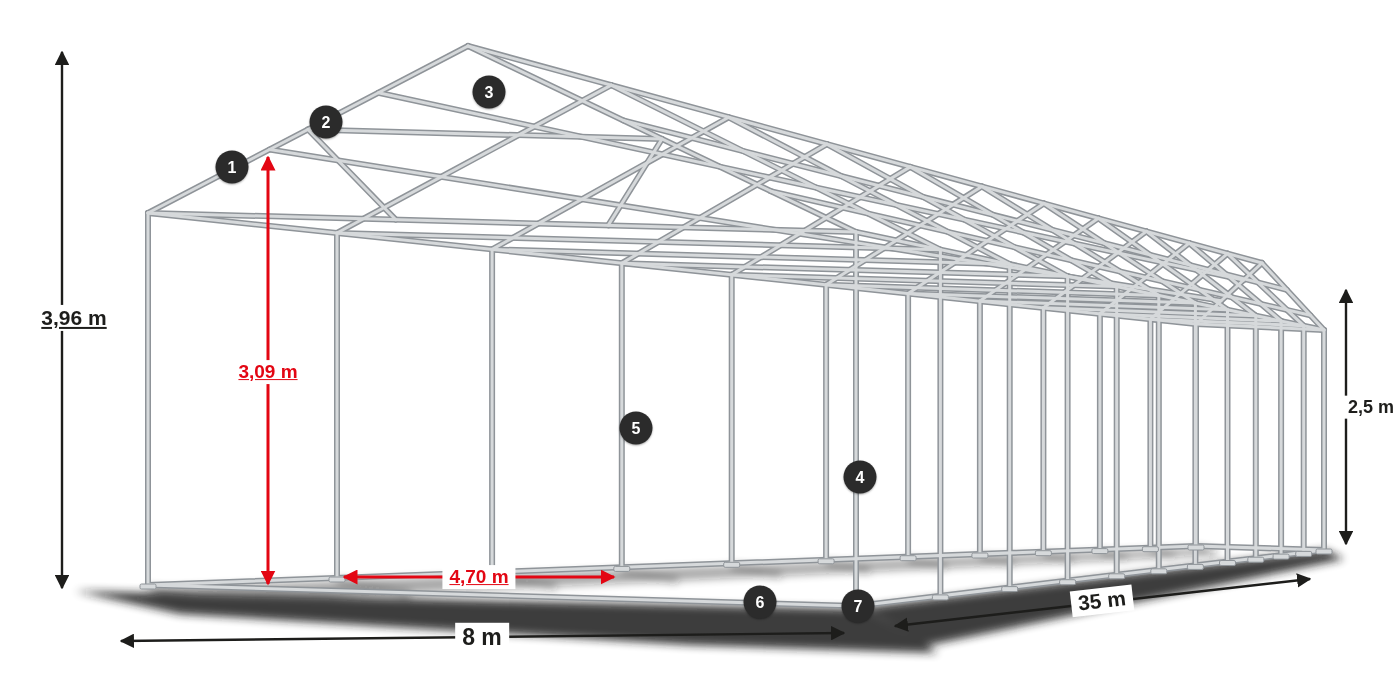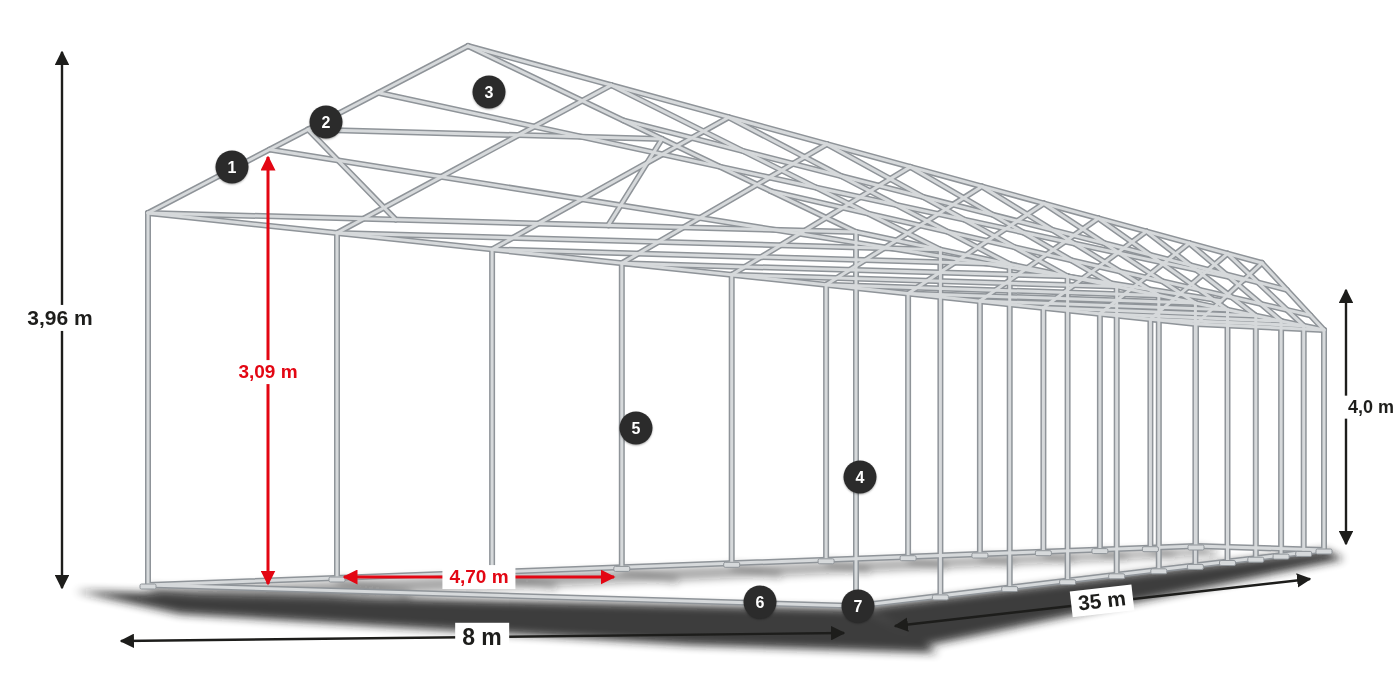--- a/index.html
+++ b/index.html
@@ -7,21 +7,21 @@
   .stage{position:relative;width:1400px;height:700px;background:#fff;overflow:hidden;}
   .stage svg{position:absolute;left:0;top:0;}
   .dim{fill:none;}
   .dim.black{stroke:var(--ann-black,#1d1d1b);stroke-width:2.4;}
   .dim.red{stroke:var(--ann-red,#e30613);stroke-width:3;}
   .dim-label{
     position:absolute;font-weight:bold;color:var(--ann-black,#1d1d1b);
     background:#fff;font-size:21px;line-height:1.15;padding:1px 7px;
     transform:translate(-50%,-50%);white-space:nowrap;z-index:5;
   }
-  .dim-label.red{color:var(--ann-red,#e30613);font-size:19px;}
+  .dim-label.red{color:var(--ann-red,#e30613);font-size:19px;text-decoration:underline;}
   .dim-label.big{font-size:23px;}
   .dim-label.small{font-size:18px;padding:1px 4px;}
   .dim-label.tilt{transform:translate(-50%,-50%) rotate(-6.5deg);}
   .marker{
     position:absolute;width:33px;height:33px;border-radius:50%;
     background:#2b2b2b;color:#fff;font-weight:bold;font-size:16px;
     display:flex;align-items:center;justify-content:center;
     transform:translate(-50%,-50%);z-index:6;
     box-shadow:0 1px 2px rgba(0,0,0,.35);
   }
@@ -248,26 +248,26 @@
     <g id="annotations">
       <line class="dim black" x1="62" y1="52" x2="62" y2="588" marker-start="url(#abS)" marker-end="url(#abE)"></line>
       <line class="dim black" x1="1346" y1="290" x2="1346" y2="544" marker-start="url(#abS)" marker-end="url(#abE)"></line>
       <line class="dim black" x1="121" y1="641" x2="844" y2="633" marker-start="url(#abS)" marker-end="url(#abE)"></line>
       <line class="dim black" x1="895" y1="626" x2="1310" y2="579" marker-start="url(#abS)" marker-end="url(#abE)"></line>
       <line class="dim red" x1="268" y1="157" x2="268" y2="584" marker-start="url(#arS)" marker-end="url(#arE)"></line>
       <line class="dim red" x1="344" y1="577" x2="614" y2="577" marker-start="url(#arS)" marker-end="url(#arE)"></line>
     </g>
   </svg>
 
-  <div class="dim-label" style="left:60px;top:318px;">3,96 m</div>
+  <div class="dim-label" style="left:74px;top:318px;text-decoration:underline;">3,96 m</div>
   <div class="dim-label red" style="left:268px;top:372px;">3,09 m</div>
   <div class="dim-label red" style="left:479px;top:577px;">4,70 m</div>
   <div class="dim-label big" style="left:482px;top:637px;">8 m</div>
   <div class="dim-label tilt" style="left:1102px;top:601px;">35 m</div>
-  <div class="dim-label small" style="left:1371px;top:407px;">4,0 m</div>
+  <div class="dim-label small" style="left:1371px;top:407px;">2,5 m</div>
 
   <div class="marker" style="left:232px;top:167px;">1</div>
   <div class="marker" style="left:326px;top:122px;">2</div>
   <div class="marker" style="left:489px;top:92px;">3</div>
   <div class="marker" style="left:860px;top:477px;">4</div>
   <div class="marker" style="left:636px;top:428px;">5</div>
   <div class="marker" style="left:760px;top:602px;">6</div>
   <div class="marker" style="left:858px;top:606px;">7</div>
 </div>
 

